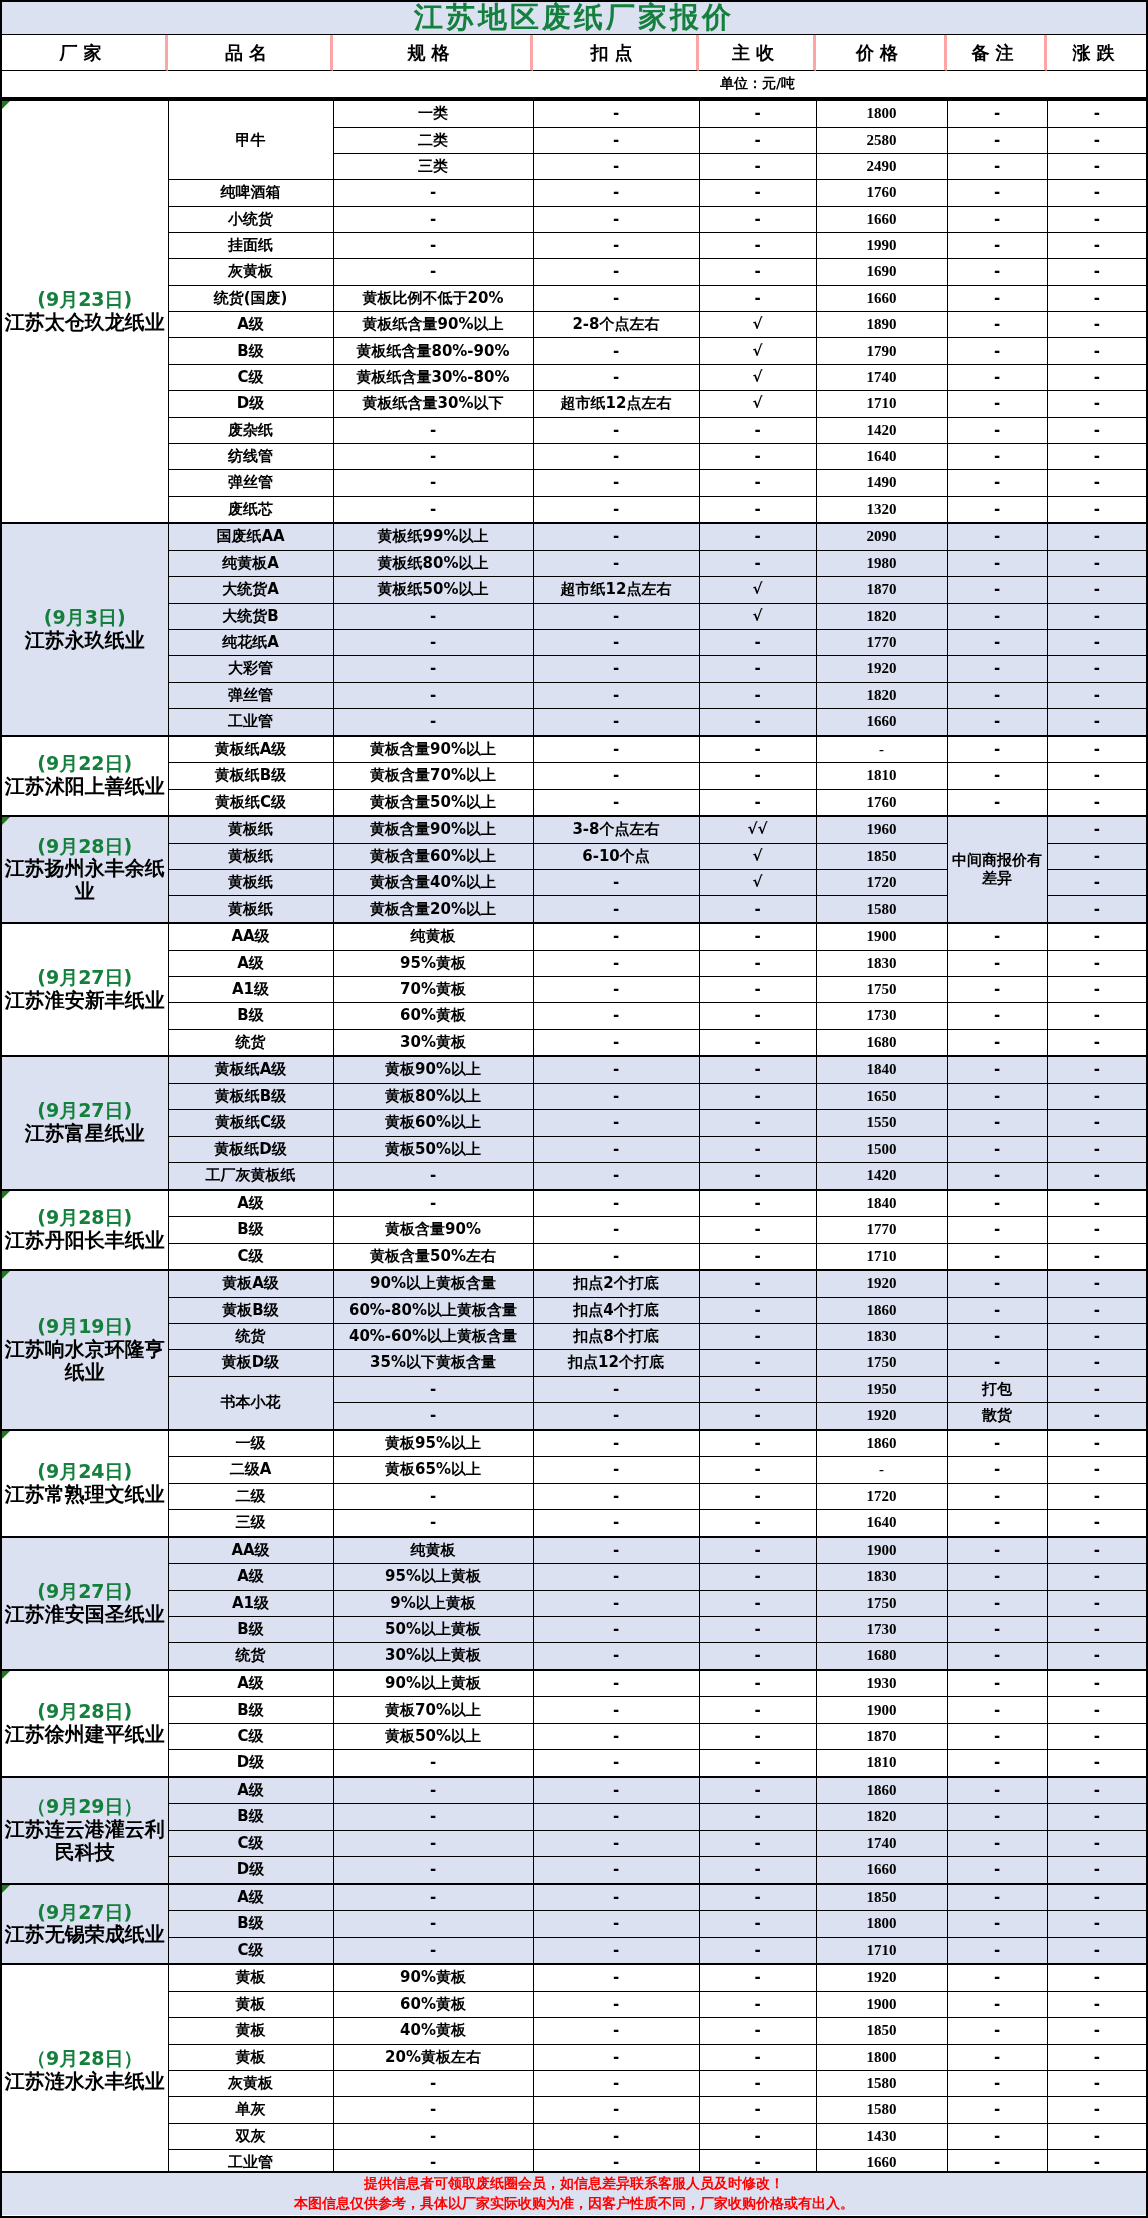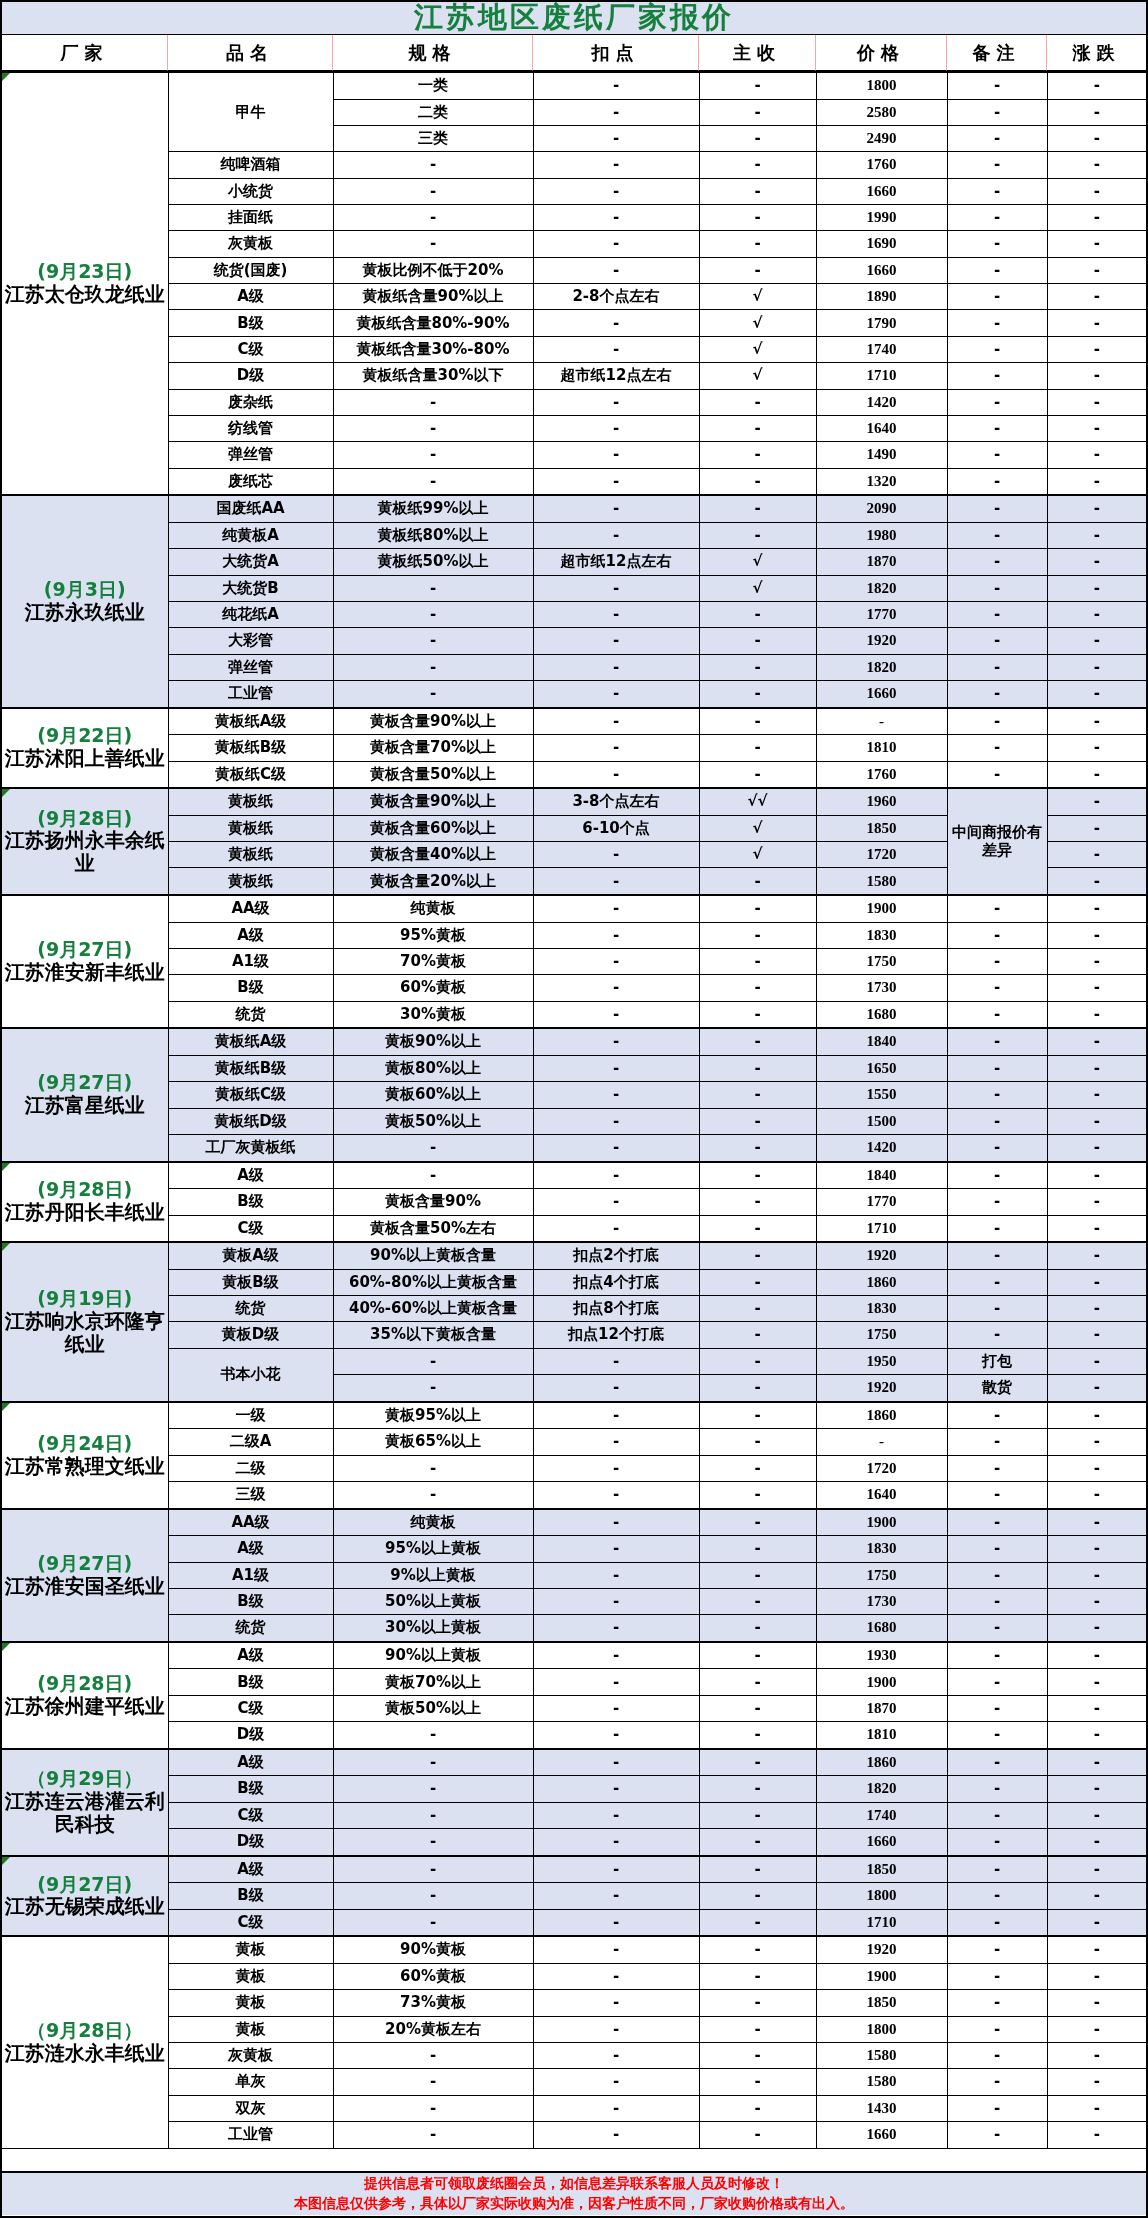--- a/index.html
+++ b/index.html
@@ -16,21 +16,21 @@
   .titlebar .ttl{
     color:#15803d;font-size:29px;letter-spacing:3px;
     font-family:Liberation Serif, serif;font-weight:bold;
   }
   
   .hdr{
     display:grid;height:36px;
     grid-template-columns:166px 165px 200px 166px 117px 131px 100px auto;
   }
   .hdr .hc{
-    border-right:1px solid #fca5a5;border-bottom:1px solid #000;
+    border-right:3px solid #fca5a5;border-bottom:1px solid #000;
     display:flex;align-items:center;justify-content:center;
     font-size:18px;letter-spacing:6px;
   }
   .hdr .hc:last-child{border-right:none;}
   
   .unitrow{
     height:26px;border-bottom:2px solid #000;display:flex;align-items:center;
     font-size:14px;
   }
   .unitrow span{margin-left:718px;}
@@ -81,20 +81,23 @@
     <div class="hc">厂家</div>
     <div class="hc">品名</div>
     <div class="hc">规格</div>
     <div class="hc">扣点</div>
     <div class="hc">主收</div>
     <div class="hc">价格</div>
     <div class="hc">备注</div>
     <div class="hc">涨跌</div>
   </div>
 
+  <div class="unitrow">
+    <span>单位：元/吨</span>
+  </div>
 
   <table class="body">
     <colgroup>
       <col style="width:166px">
         <col style="width:165px">
         <col style="width:200px">
       <col style="width:166px">
         <col style="width:117px">
         <col style="width:131px">
       <col style="width:100px">
@@ -801,21 +804,21 @@
           <td class="pname">黄板</td>
           <td class="spec">60%黄板</td>
           <td class="deduct">-</td>
           <td class="main">-</td>
           <td class="price">1900</td>
           <td class="note">-</td>
           <td class="change">-</td>
         </tr>
         <tr>
           <td class="pname">黄板</td>
-          <td class="spec">73%黄板</td>
+          <td class="spec">40%黄板</td>
           <td class="deduct">-</td>
           <td class="main">-</td>
           <td class="price">1850</td>
           <td class="note">-</td>
           <td class="change">-</td>
         </tr>
         <tr>
           <td class="pname">黄板</td>
           <td class="spec">20%黄板左右</td>
           <td class="deduct">-</td>

